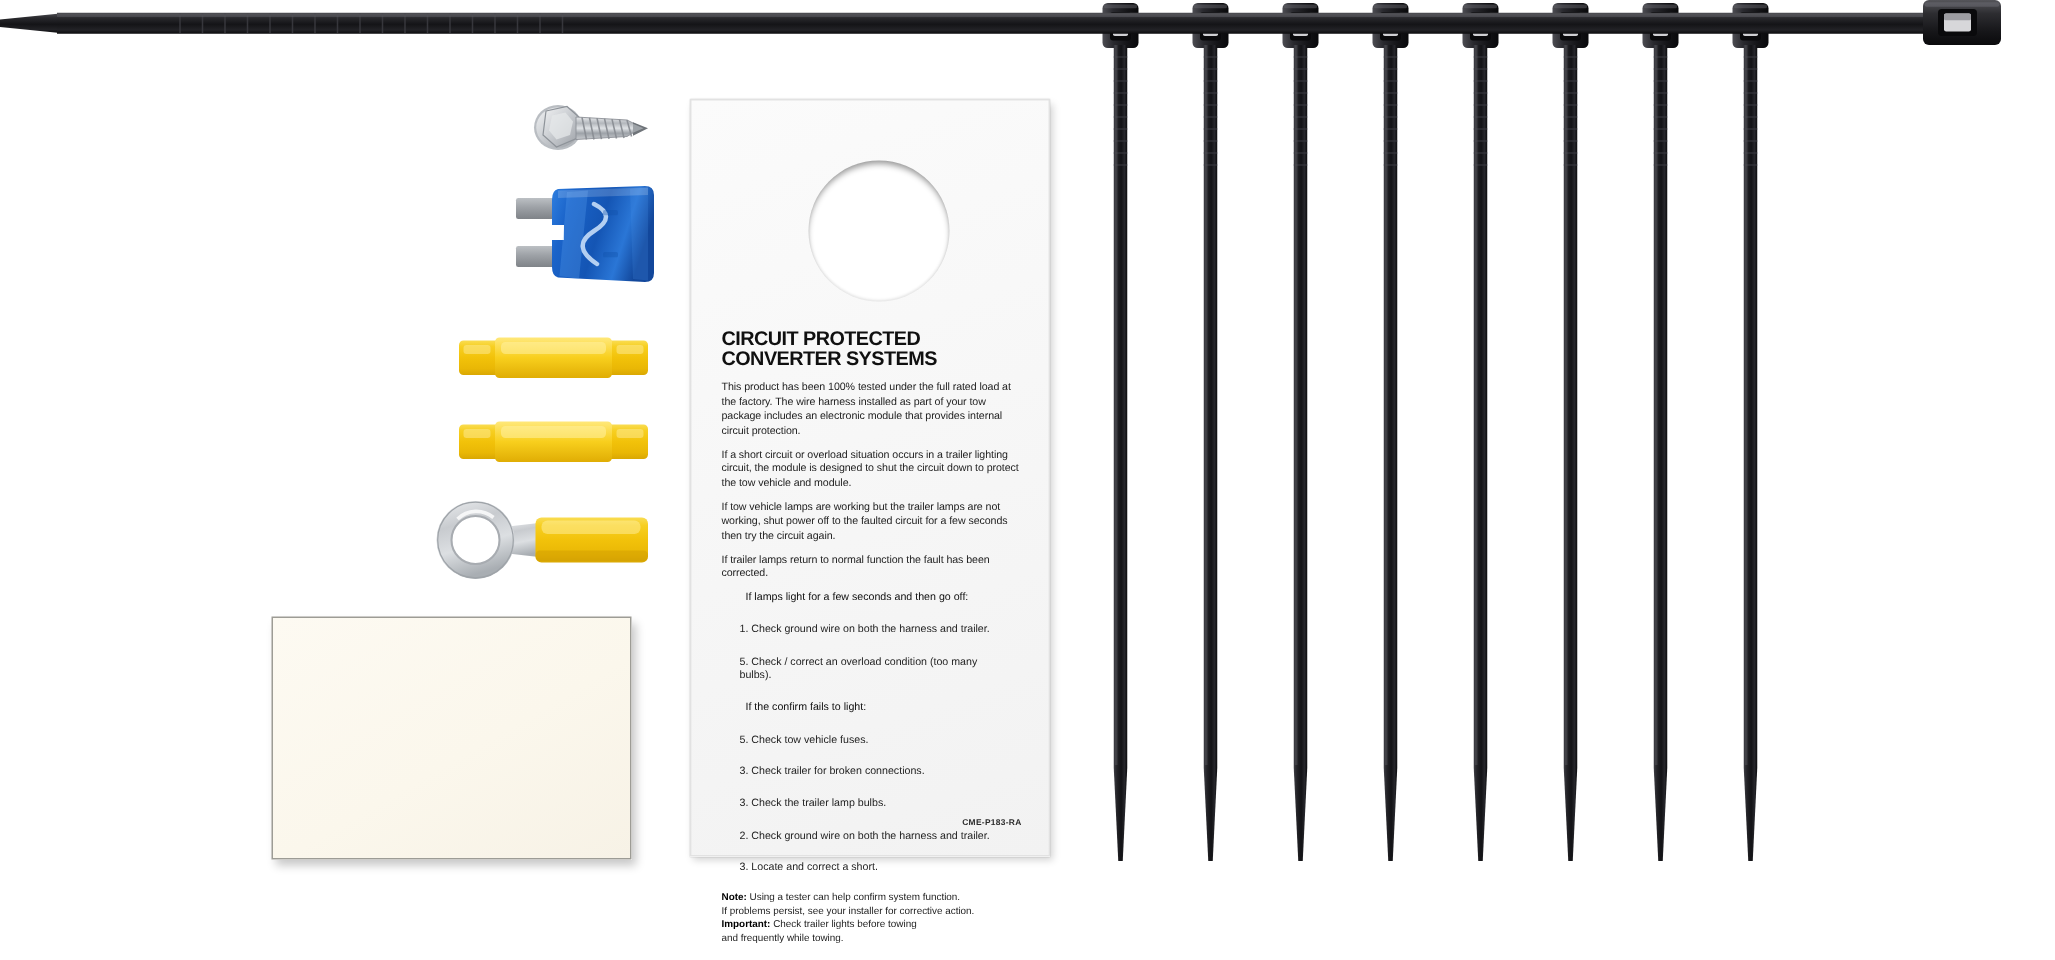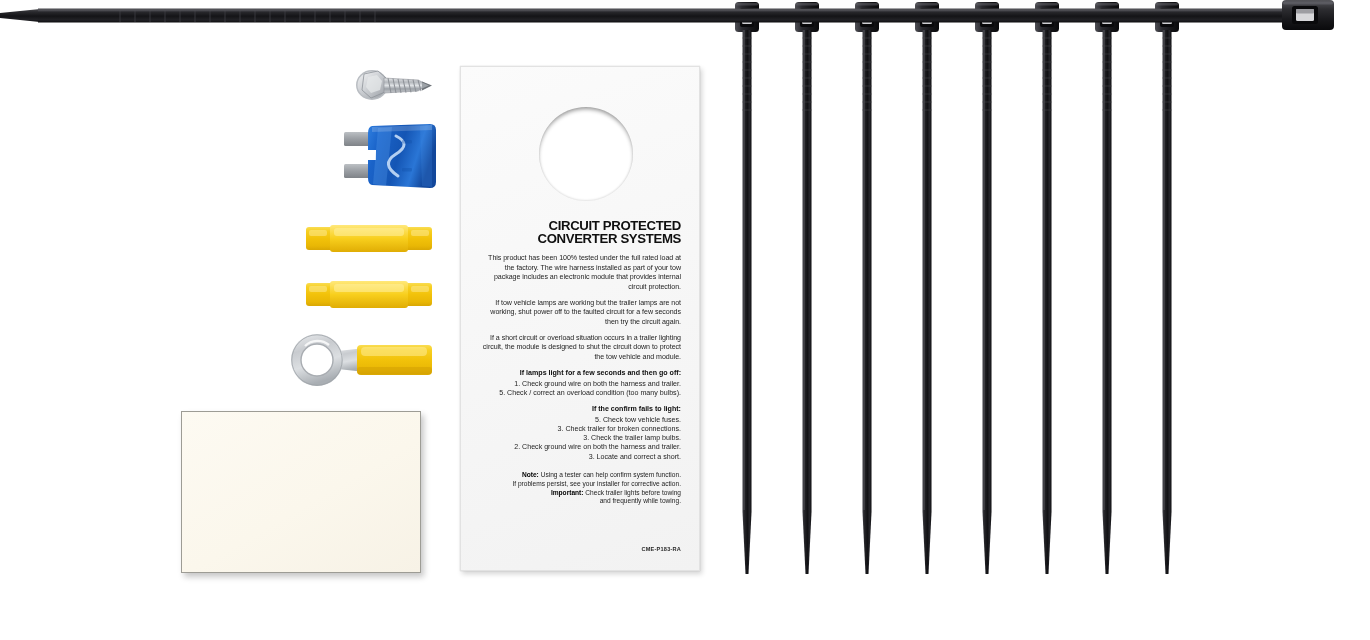--- a/index.html
+++ b/index.html
@@ -11,21 +11,20 @@
   body {
     font-family: "Liberation Sans", sans-serif;
     -webkit-font-smoothing: antialiased;
   }
   #stage {
     position: relative;
     width: 1370px;
     height: 640px;
     background: #ffffff;
     overflow: hidden;
-    text-align: right;
   }
 
   
   .abs { position: absolute; }
 
   
   #instruction-card {
     left: 460px;
     top: 66px;
     width: 240px;
@@ -67,35 +66,35 @@
     font-size: 7.1px;
     line-height: 9.5px;
     color: #1d1d1d;
     margin: 0 0 6.5px 0;
     letter-spacing: -0.05px;
   }
   .para.tight { margin-bottom: 6px; }
   .subhead {
     font-size: 7.1px;
     line-height: 9.5px;
-    font-weight: bold;
+    font-weight: normal;
     color: #0d0d0d;
     margin: 0 0 1.5px 0;
     padding-left: 16px;
   }
   ol.steps {
     margin: 0 0 6px 0;
     padding: 0;
     list-style: none;
   }
   ol.steps li {
     font-size: 7.1px;
     line-height: 9.3px;
     color: #1d1d1d;
-    margin: 0;
+    margin: 12px;
   }
   .note-block { margin-top: 9px; }
   .note-line {
     font-size: 6.6px;
     line-height: 8.8px;
     color: #1d1d1d;
     margin: 0;
   }
   .note-line b { color: #000; }
   #card-part-number {
@@ -284,22 +283,23 @@
     <div id="card-hang-hole"></div>
 
     <div id="card-body">
 
       <h1 class="card-title">
         <span>CIRCUIT PROTECTED</span>
         <span>CONVERTER SYSTEMS</span>
       </h1>
 
       <p class="para">This product has been 100% tested under the full rated load at the factory. The wire harness installed as part of your tow package includes an electronic module that provides internal circuit protection.</p>
+      <p class="para">If a short circuit or overload situation occurs in a trailer lighting circuit, the module is designed to shut the circuit down to protect the tow vehicle and module.</p>
       <p class="para">If tow vehicle lamps are working but the trailer lamps are not working, shut power off to the faulted circuit for a few seconds then try the circuit again.</p>
-      <p class="para">If a short circuit or overload situation occurs in a trailer lighting circuit, the module is designed to shut the circuit down to protect the tow vehicle and module.</p>
+      <p class="para tight">If trailer lamps return to normal function the fault has been corrected.</p>
 
       <p class="subhead">If lamps light for a few seconds and then go off:</p>
       <ol class="steps">
         <li>1. Check ground wire on both the harness and trailer.</li>
         <li>5. Check / correct an overload condition (too many bulbs).</li>
       </ol>
 
       <p class="subhead">If the confirm fails to light:</p>
       <ol class="steps">
         <li>5. Check tow vehicle fuses.</li>

